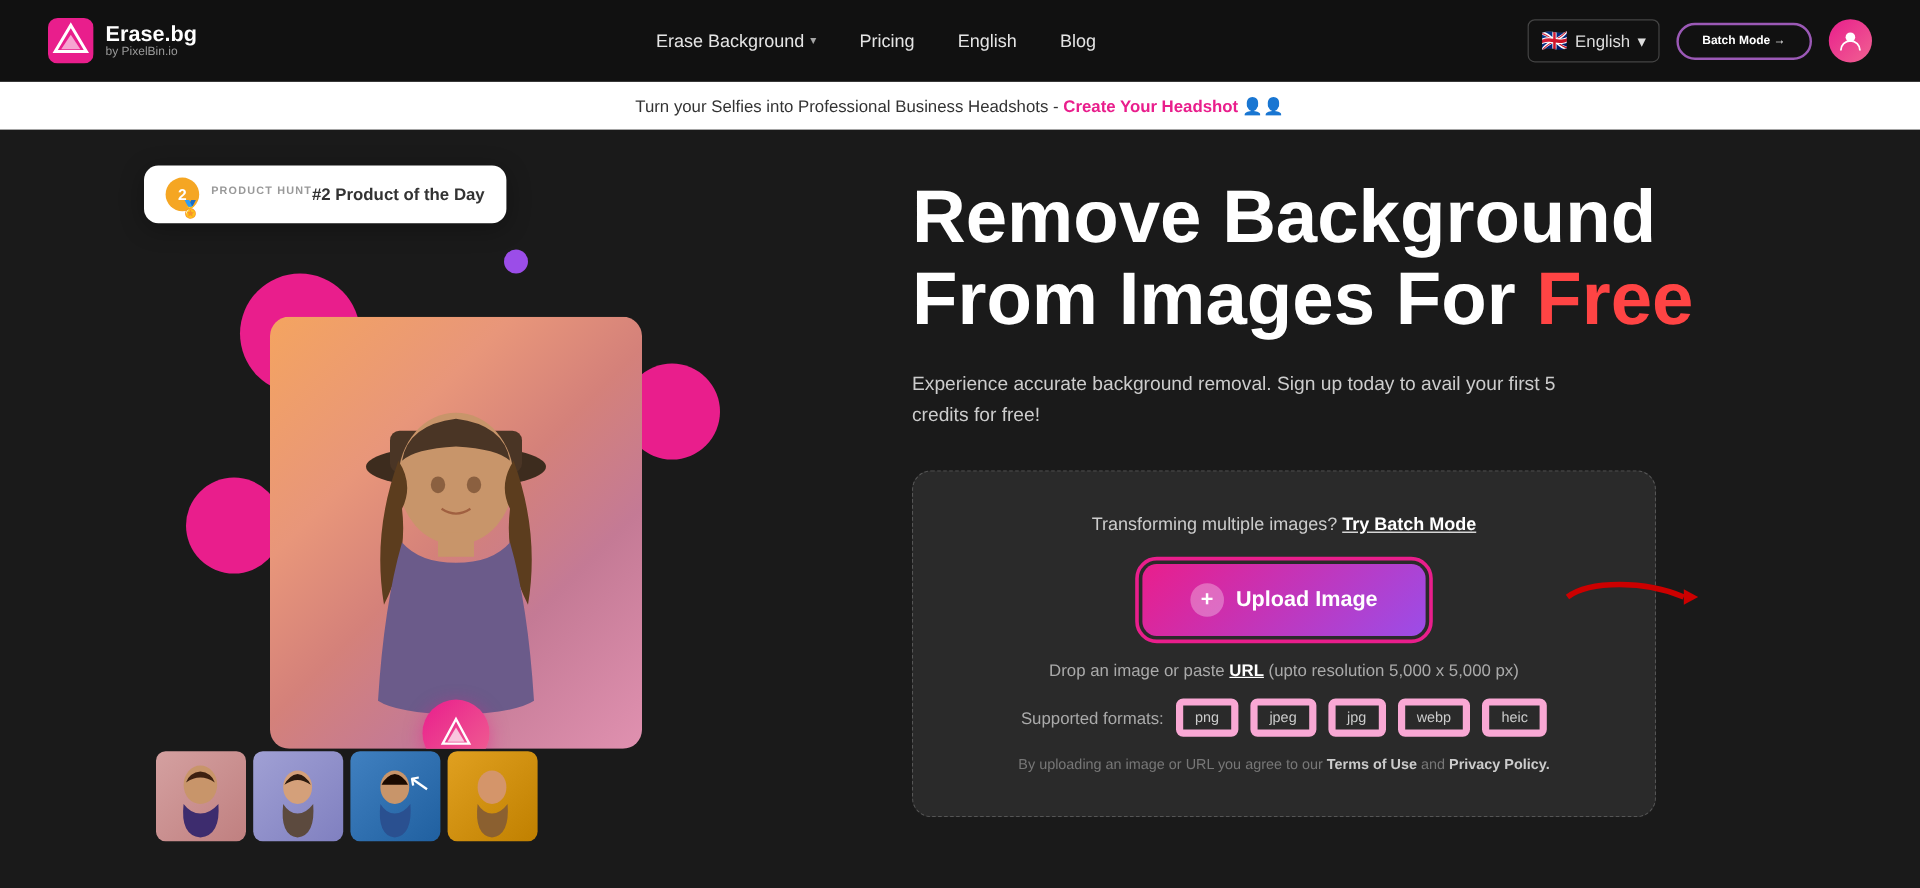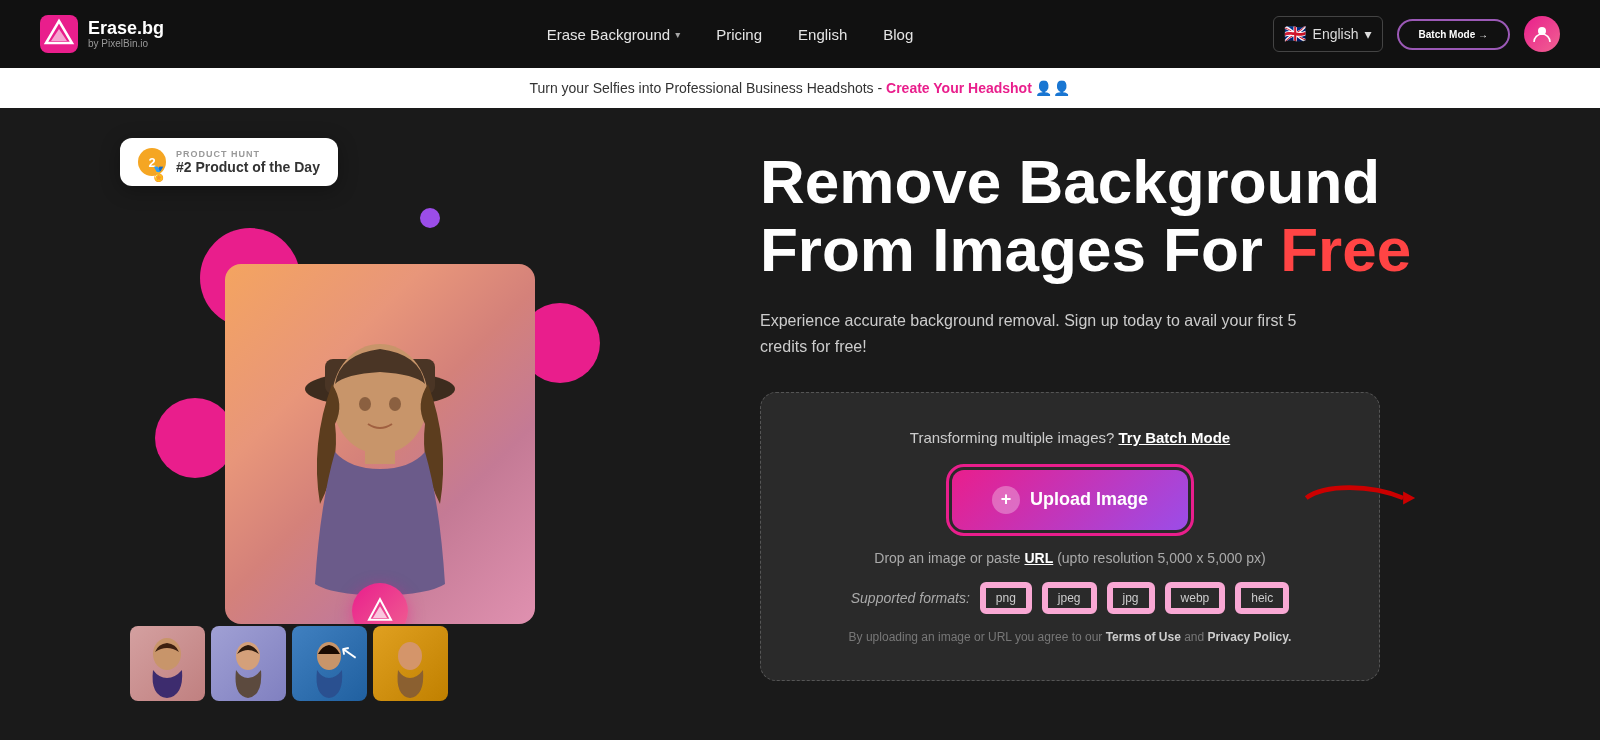--- a/index.html
+++ b/index.html
@@ -174,21 +174,22 @@
     }
     .ph-badge-num::after {
       content: '🏅';
       position: absolute;
       bottom: -6px;
       right: -2px;
       font-size: 14px;
     }
     .ph-badge-text {
       display: flex;
-      flex-direction: column;
+      flex-direction: row;
+      text-align: right;
     }
     .ph-label {
       font-size: 9px;
       color: #999;
       font-weight: 600;
       letter-spacing: 1px;
     }
     .ph-title {
       font-size: 14px;
       color: #333;
@@ -435,21 +436,20 @@
     .formats-row {
       display: flex;
       align-items: center;
       justify-content: center;
       gap: 10px;
       margin-bottom: 16px;
     }
     .formats-label {
       color: #aaa;
       font-size: 14px;
-      font-style: italic;
     }
     .format-badge {
       background: transparent;
       border: 6px solid #f9a8d4;
       color: #ccc;
       font-size: 12px;
       padding: 3px 10px;
       border-radius: 6px;
     }
 

